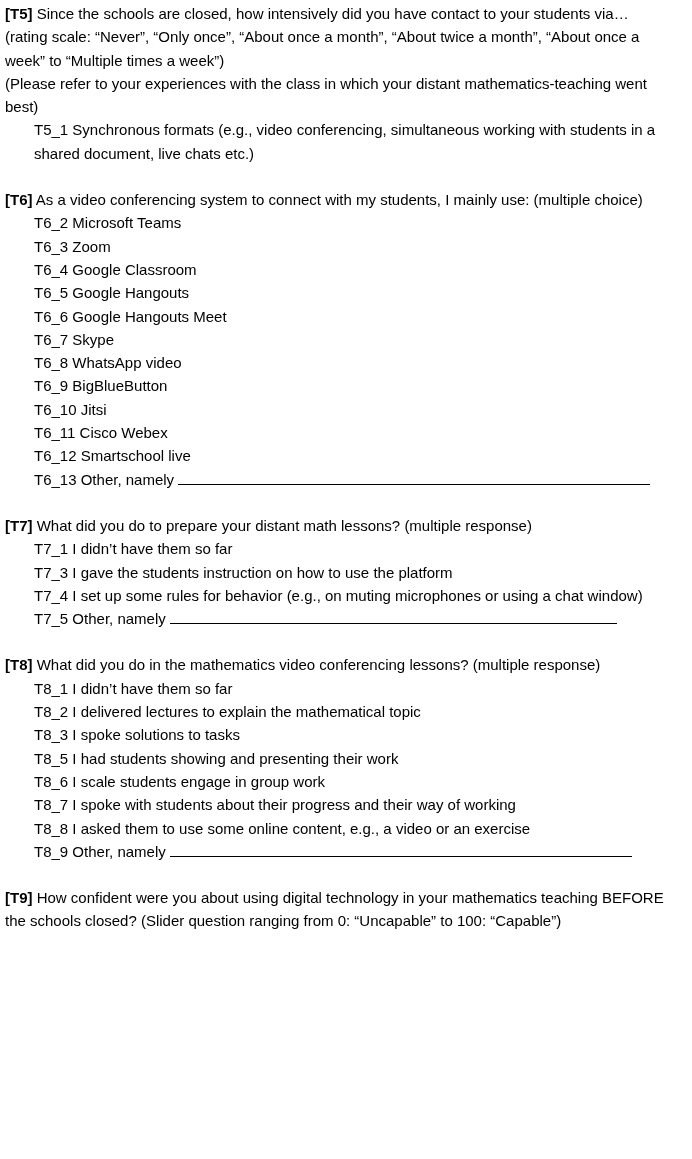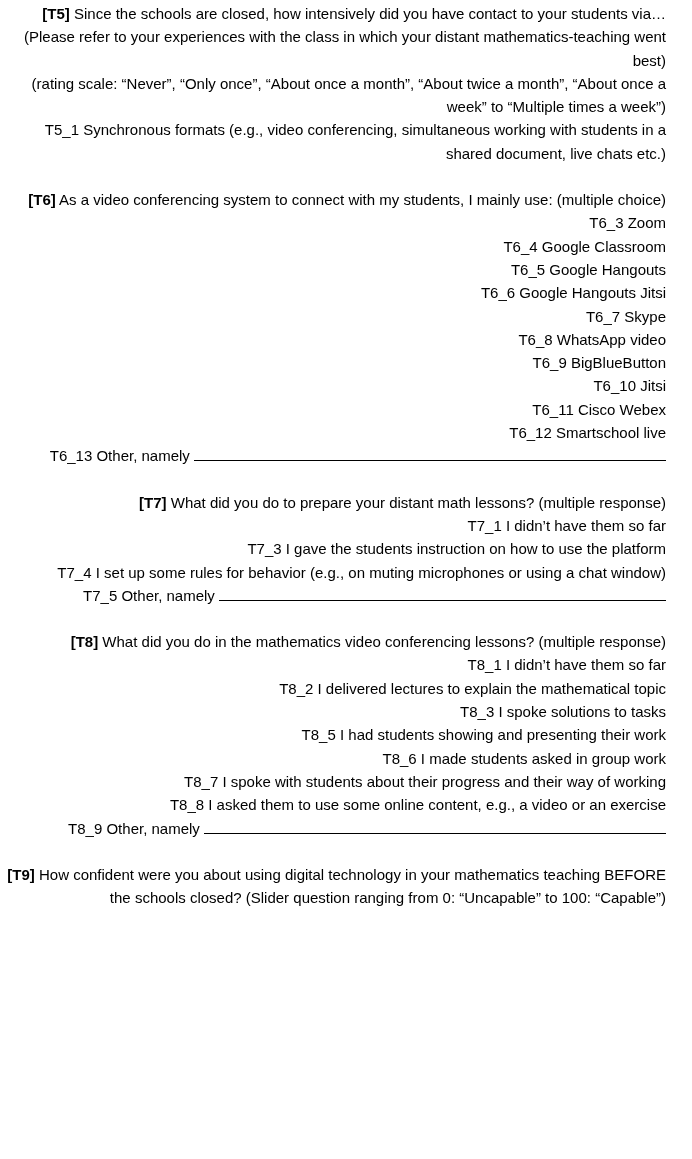--- a/index.html
+++ b/index.html
@@ -14,21 +14,21 @@
     font-size: 15px;
     line-height: 23.3px;
     -webkit-font-smoothing: antialiased;
   }
   .page {
     box-sizing: border-box;
     width: 692px;
     min-height: 1159px;
     padding: 2px 26px 10px 5px;
   }
-  p { margin: 0; text-align: right; }
+  p { margin: 0; }
   .question { margin-bottom: 23px; }
   .question.extra-gap { margin-top: 6px; }
   .tag { font-weight: bold; }
   .item { padding-left: 29px; }
   .blank {
     display: inline-block;
     border-bottom: 1px solid #000;
     height: 14px;
     vertical-align: baseline;
   }
@@ -36,31 +36,32 @@
   .blank-b { width: 447px; }
   .blank-c { width: 462px; }
 </style>
 </head>
 <body>
 
 <div class="page">
 
   <section class="question">
     <p class="intro"><span class="tag">[T5]</span> <span>Since the schools are closed, how intensively did you have contact to your students via…</span></p>
+    <p class="intro">(rating scale: “Never”, “Only once”, “About once a month”, “About twice a month”, “About once a week” to “Multiple times a week”)</p>
     <p class="intro">(Please refer to your experiences with the class in which your distant mathematics-teaching went best)</p>
-    <p class="intro">(rating scale: “Never”, “Only once”, “About once a month”, “About twice a month”, “About once a week” to “Multiple times a week”)</p>
     <p class="item">T5_1 Synchronous formats (e.g., video conferencing, simultaneous working with students in a shared document, live chats etc.)</p>
   </section>
 
   <section class="question">
     <p class="intro"><span class="tag">[T6]</span> <span>As a video conferencing system to connect with my students, I mainly use: (multiple choice)</span></p>
+    <p class="item">T6_2 Microsoft Teams</p>
     <p class="item">T6_3 Zoom</p>
     <p class="item">T6_4 Google Classroom</p>
     <p class="item">T6_5 Google Hangouts</p>
-    <p class="item">T6_6 Google Hangouts Jitsi</p>
+    <p class="item">T6_6 Google Hangouts Meet</p>
     <p class="item">T6_7 Skype</p>
     <p class="item">T6_8 WhatsApp video</p>
     <p class="item">T6_9 BigBlueButton</p>
     <p class="item">T6_10 Jitsi</p>
     <p class="item">T6_11 Cisco Webex</p>
     <p class="item">T6_12 Smartschool live</p>
     <p class="item"><span>T6_13 Other, namely</span> <span class="blank blank-a"></span></p>
   </section>
 
   <section class="question extra-gap">
@@ -70,21 +71,21 @@
     <p class="item">T7_4 I set up some rules for behavior (e.g., on muting microphones or using a chat window)</p>
     <p class="item"><span>T7_5 Other, namely</span> <span class="blank blank-b"></span></p>
   </section>
 
   <section class="question">
     <p class="intro"><span class="tag">[T8]</span> <span>What did you do in the mathematics video conferencing lessons? (multiple response)</span></p>
     <p class="item">T8_1 I didn’t have them so far</p>
     <p class="item">T8_2 I delivered lectures to explain the mathematical topic</p>
     <p class="item">T8_3 I spoke solutions to tasks</p>
     <p class="item">T8_5 I had students showing and presenting their work</p>
-    <p class="item">T8_6 I made students asked in group work</p>
+    <p class="item">T8_6 I scale students engage in group work</p>
     <p class="item">T8_7 I spoke with students about their progress and their way of working</p>
     <p class="item">T8_8 I asked them to use some online content, e.g., a video or an exercise</p>
     <p class="item"><span>T8_9 Other, namely</span> <span class="blank blank-c"></span></p>
   </section>
 
   <section class="question">
     <p class="intro"><span class="tag">[T9]</span> <span>How confident were you about using digital technology in your mathematics teaching BEFORE the schools closed? (Slider question ranging from 0: “Uncapable” to 100: “Capable”)</span></p>
   </section>
 
 </div>

